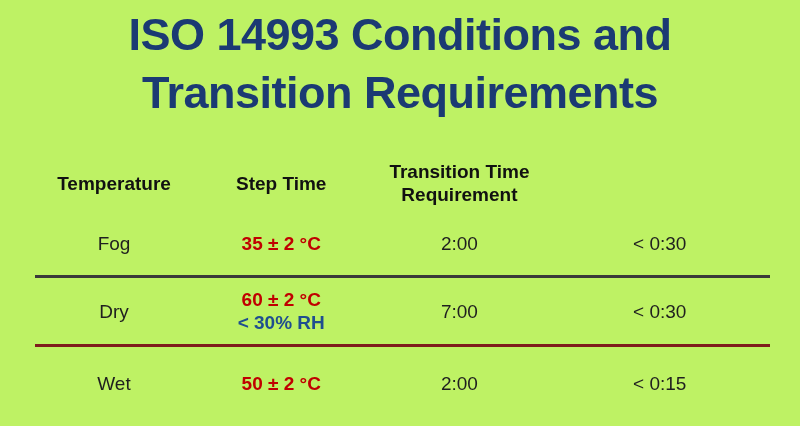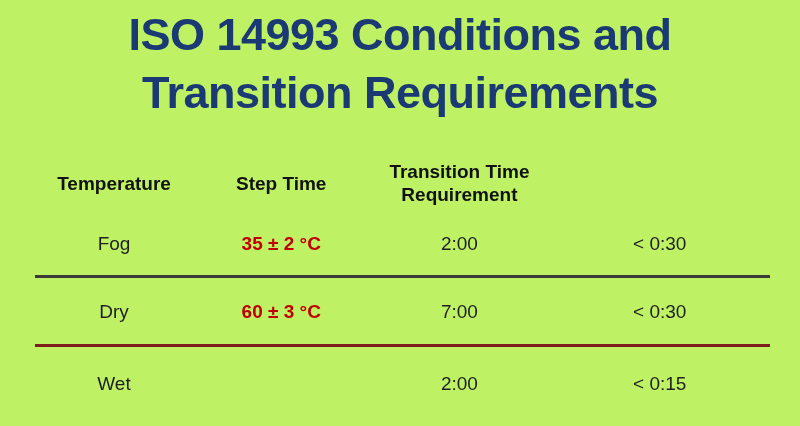--- a/index.html
+++ b/index.html
@@ -80,28 +80,30 @@
         <span class="temp-line">35 ± 2 °C</span>
         <span class="rh-line"></span>
       </div>
       <div class="cell">2:00</div>
       <div class="cell">&lt; 0:30</div>
     </div>
 
     <div class="trow row-dry">
       <div class="cell">Dry</div>
       <div class="cell">
-        <span class="temp-line">60 ± 3 °C</span>
+        <span class="temp-line">60 ± 2 °C</span>
+        <span class="rh-line">&lt; 30% RH</span>
       </div>
       <div class="cell">7:00</div>
       <div class="cell">&lt; 0:30</div>
     </div>
 
     <div class="trow row-wet">
       <div class="cell">Wet</div>
       <div class="cell">
+        <span class="temp-line">50 ± 2 °C</span>
       </div>
       <div class="cell">2:00</div>
       <div class="cell">&lt; 0:15</div>
     </div>
 
   </div>
 </div>
 
 </body></html>

